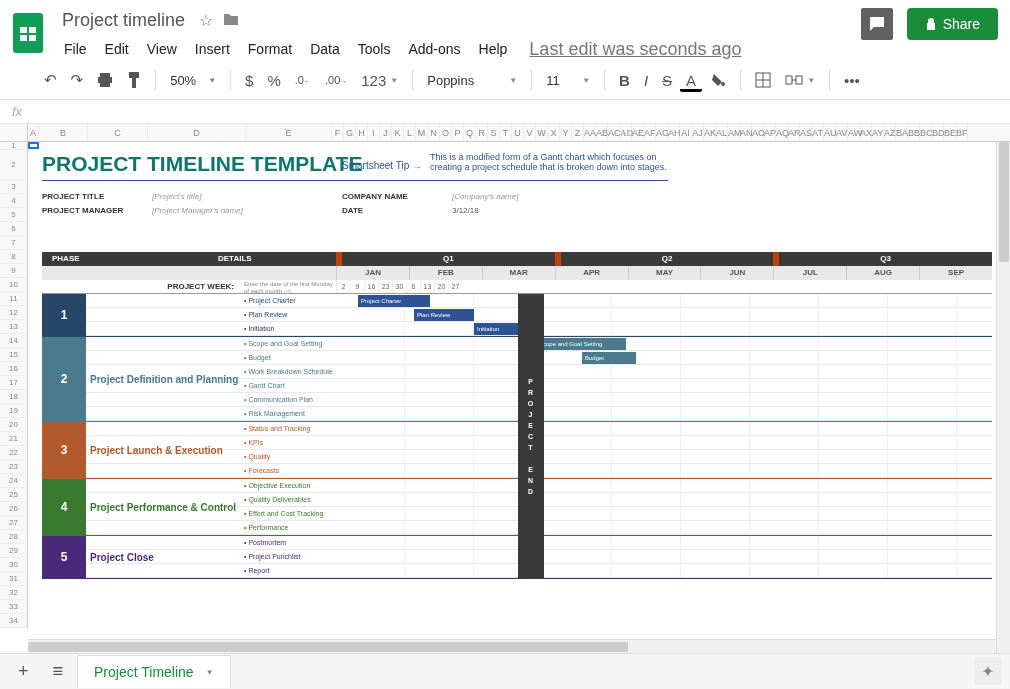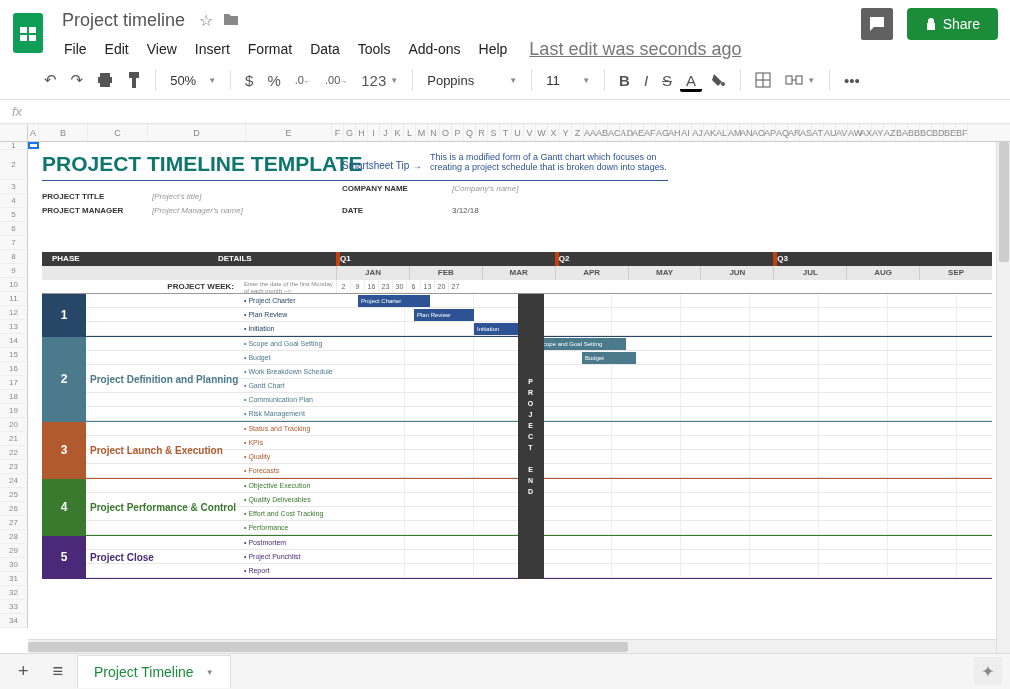--- a/index.html
+++ b/index.html
@@ -57,21 +57,21 @@
 
 .meta-row { position: absolute; display: flex; font-size: 8px; color: #555; }
 .meta-label { width: 110px; font-weight: bold; color: #333; }
 .meta-val { color: #999; font-style: italic; width: 140px; }
 
 
 .gantt { position: absolute; top: 110px; left: 14px; right: 6px; }
 .gantt-header { background: #3a3a3a; color: #fff; height: 14px; display: flex; font-size: 8px; font-weight: bold; }
 .gh-phase { width: 176px; padding-left: 10px; line-height: 14px; }
 .gh-details { width: 118px; line-height: 14px; }
-.gh-q { flex: 1; line-height: 14px; border-left: 4px solid #c2410c; }
+.gh-q { flex: 1; text-align: center; line-height: 14px; border-left: 6px solid #c2410c; }
 
 .month-row { display: flex; height: 14px; background: #e8e8e8; font-size: 8px; color: #555; }
 .mr-left { width: 294px; background: #e8e8e8; }
 .mr-m { flex: 1; text-align: center; line-height: 14px; border-left: 1px solid #ccc; font-weight: bold; }
 
 .week-row { display: flex; height: 14px; background: #fff; font-size: 7px; color: #666; border-bottom: 1px solid #999; }
 .wr-label { width: 200px; text-align: right; padding-right: 8px; line-height: 14px; font-weight: bold; font-size: 8px; color: #333; }
 .wr-hint { width: 94px; font-size: 6px; line-height: 7px; color: #888; padding: 1px 2px; }
 .wr-cell { flex: 1; border-left: 1px solid #eee; text-align: center; line-height: 14px; }
 
@@ -370,21 +370,21 @@
     <div class="hr-line"></div>
 
     <div class="meta-row" style="top:50px; left:14px;">
       <span class="meta-label">PROJECT TITLE</span>
       <span class="meta-val">[Project's title]</span>
     </div>
     <div class="meta-row" style="top:64px; left:14px;">
       <span class="meta-label">PROJECT MANAGER</span>
       <span class="meta-val">[Project Manager's name]</span>
     </div>
-    <div class="meta-row" style="top:42px; left:314px;">
+    <div class="meta-row" style="top:50px; left:314px;">
       <span class="meta-label">COMPANY NAME</span>
       <span class="meta-val">[Company's name]</span>
     </div>
     <div class="meta-row" style="top:64px; left:314px;">
       <span class="meta-label">DATE</span>
       <span class="meta-val" style="font-style:normal;color:#555">3/12/18</span>
     </div>
 
     <div class="gantt" id="gantt">
         <div class="gantt-header">

